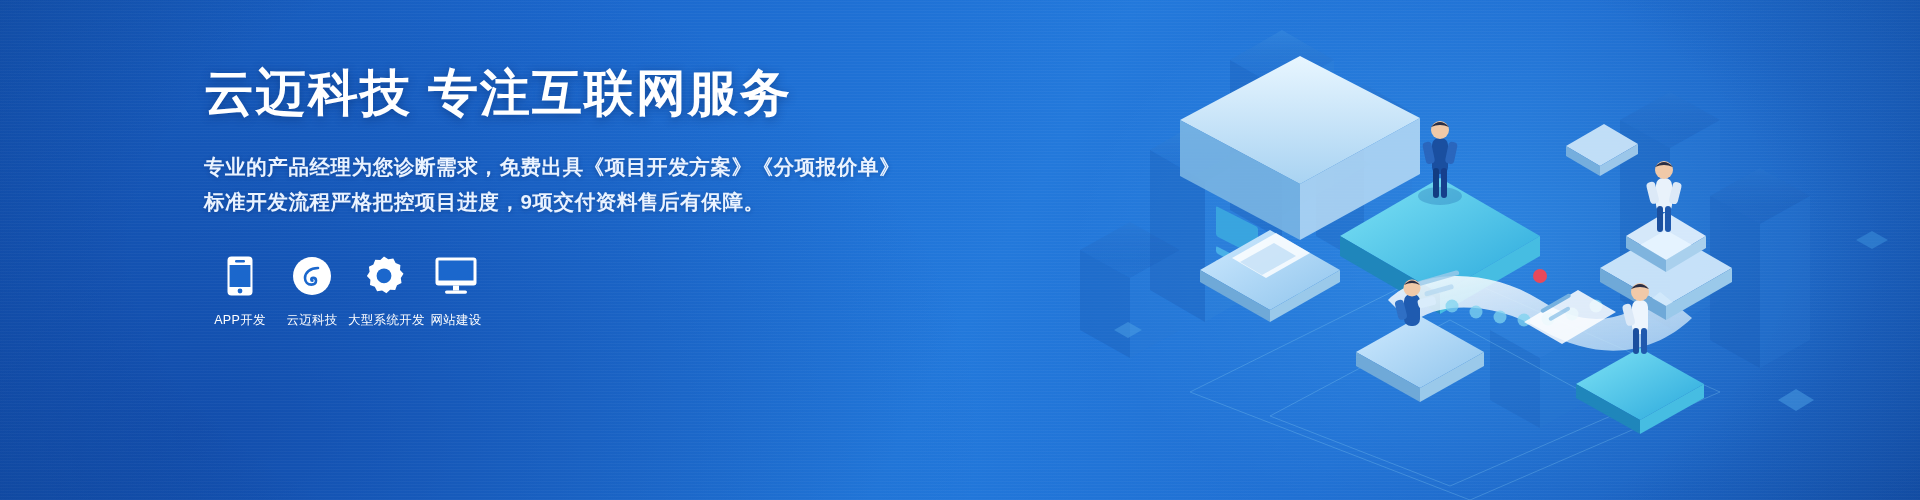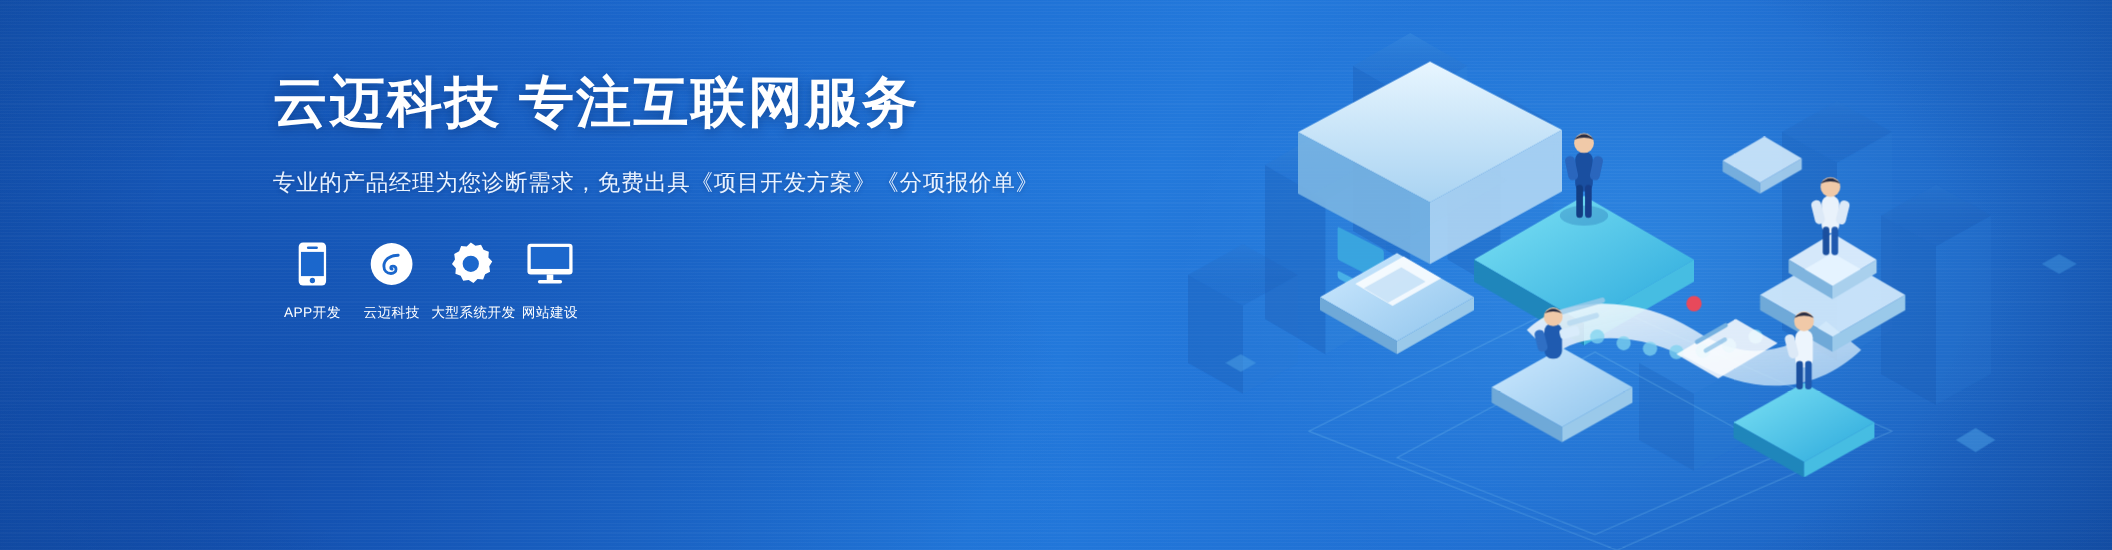--- a/index.html
+++ b/index.html
@@ -25,40 +25,41 @@
     background-image:repeating-linear-gradient(0deg, rgba(255,255,255,.030) 0px, rgba(255,255,255,.030) 1px, rgba(0,0,0,0) 1px, rgba(0,0,0,0) 3px);
     pointer-events:none;
   }
   .vignette {
     position:absolute; inset:0;
     background:radial-gradient(ellipse 1500px 700px at 50% 50%, rgba(0,0,0,0) 55%, rgba(6,36,92,.42) 100%);
     pointer-events:none;
   }
 
   
-  .content { position:absolute; left:204px; top:64px; width:760px; z-index:6;margin-left:44px; }
+  .content { position:absolute; left:204px; top:64px; width:760px; z-index:6; }
 
   .headline {
     font-size:50px;
     font-weight:bold;
     color:#ffffff;
     letter-spacing:2px;
     line-height:1.18;
     white-space:nowrap;
     text-shadow:0 2px 10px rgba(5,35,95,.45);
   }
 
   .sub { margin-top:26px; }
   .sub p {
     font-size:20.5px;
     color:#eaf3ff;
     line-height:1.72;
     letter-spacing:.6px;
     white-space:nowrap;
     text-shadow:0 1px 4px rgba(5,35,95,.35);
+    font-weight:bold;
   }
 
   
   .services {
     margin-top:34px;
     display:flex;
     align-items:flex-end;
   }
   .service { width:72px; text-align:center; }
   .service + .service { margin-left:0; }
@@ -272,20 +273,21 @@
   </div>
 
   <div class="vignette"></div>
 
   <div class="content">
 
     <h1 class="headline">云迈科技 专注互联网服务</h1>
 
     <div class="sub">
       <p>专业的产品经理为您诊断需求，免费出具《项目开发方案》《分项报价单》</p>
+      <p>标准开发流程严格把控项目进度，9项交付资料售后有保障。</p>
     </div>
 
     <div class="services">
 
       <div class="service">
         <div class="svc-icon">
           <svg width="26" height="40" viewBox="0 0 26 40">
             <rect x="0.5" y="0.5" width="25" height="39" rx="4" fill="#fff"></rect>
             <rect x="8" y="4" width="10" height="2.4" rx="1.2" fill="#1b67cc"></rect>
             <rect x="2.6" y="9" width="20.8" height="22" fill="#1b67cc"></rect>

